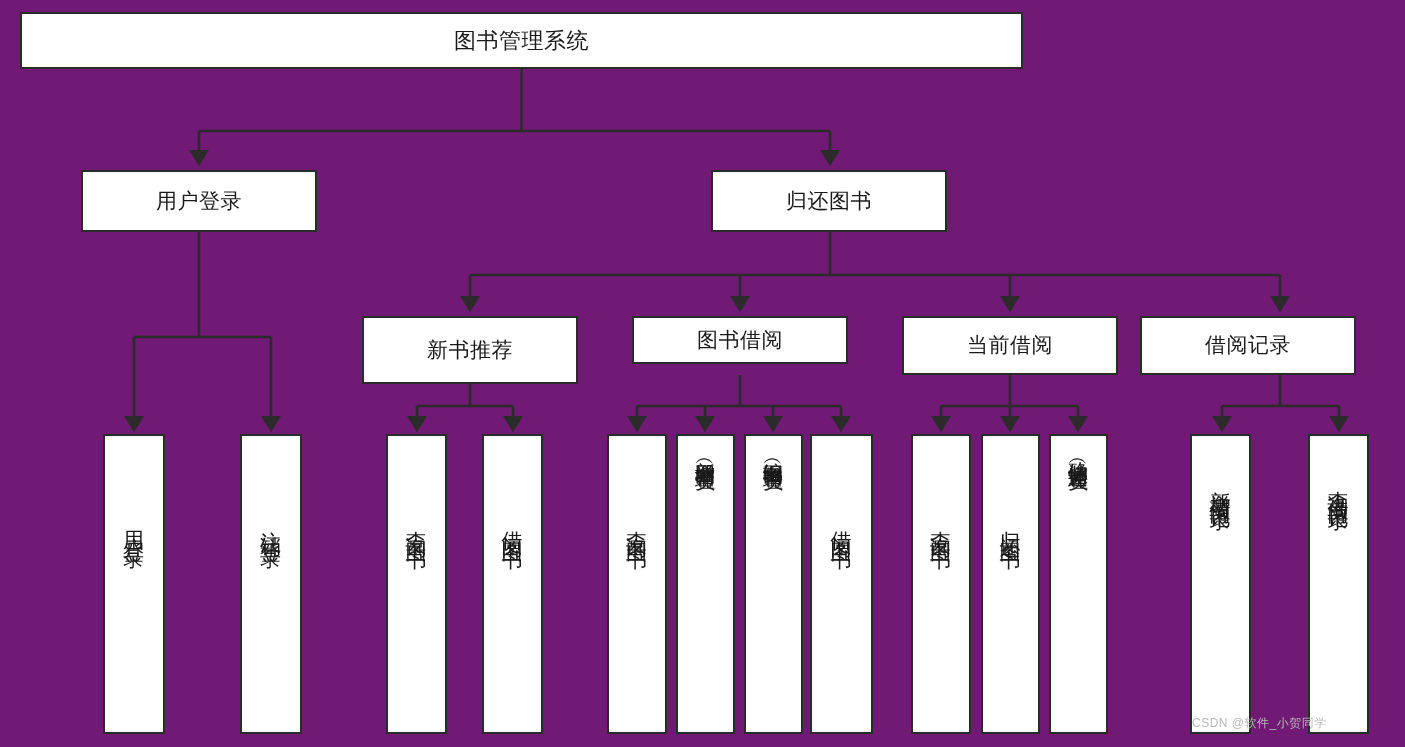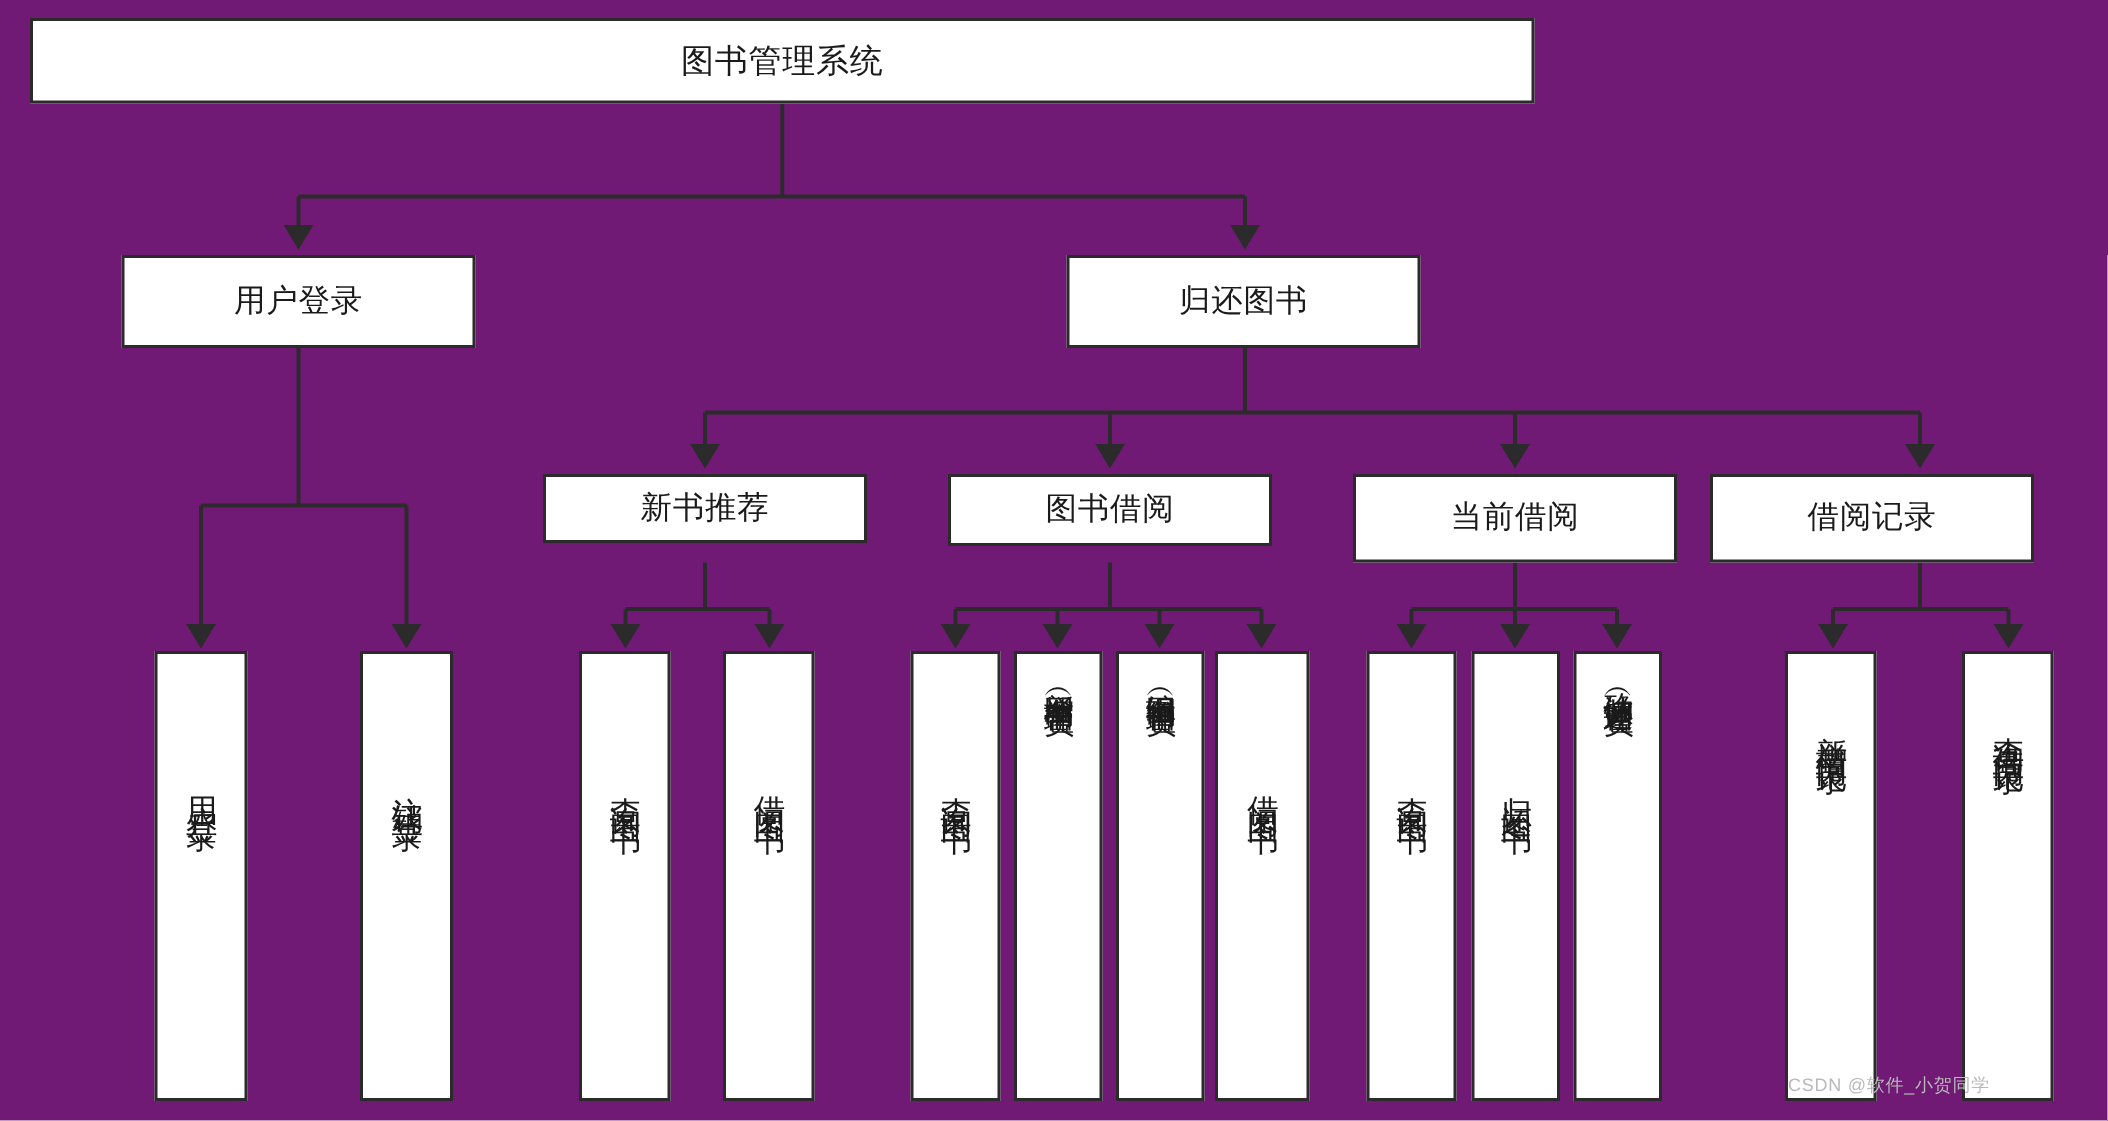--- a/index.html
+++ b/index.html
@@ -137,21 +137,21 @@
     <span class="label">图书管理系统</span>
   </div>
 
   <div class="node horiz" style="left:81px; top:170px; width:236px; height:62px;">
     <span class="label">用户登录</span>
   </div>
   <div class="node horiz" style="left:711px; top:170px; width:236px; height:62px;">
     <span class="label">归还图书</span>
   </div>
 
-  <div class="node horiz" style="left:362px; top:316px; width:216px; height:46px;">
+  <div class="node horiz" style="left:362px; top:316px; width:216px; height:68px;">
     <span class="label">新书推荐</span>
   </div>
   <div class="node horiz" style="left:632px; top:316px; width:216px; height:48px;">
     <span class="label">图书借阅</span>
   </div>
   <div class="node horiz" style="left:902px; top:316px; width:216px; height:59px;">
     <span class="label">当前借阅</span>
   </div>
   <div class="node horiz" style="left:1140px; top:316px; width:216px; height:59px;">
     <span class="label">借阅记录</span>

